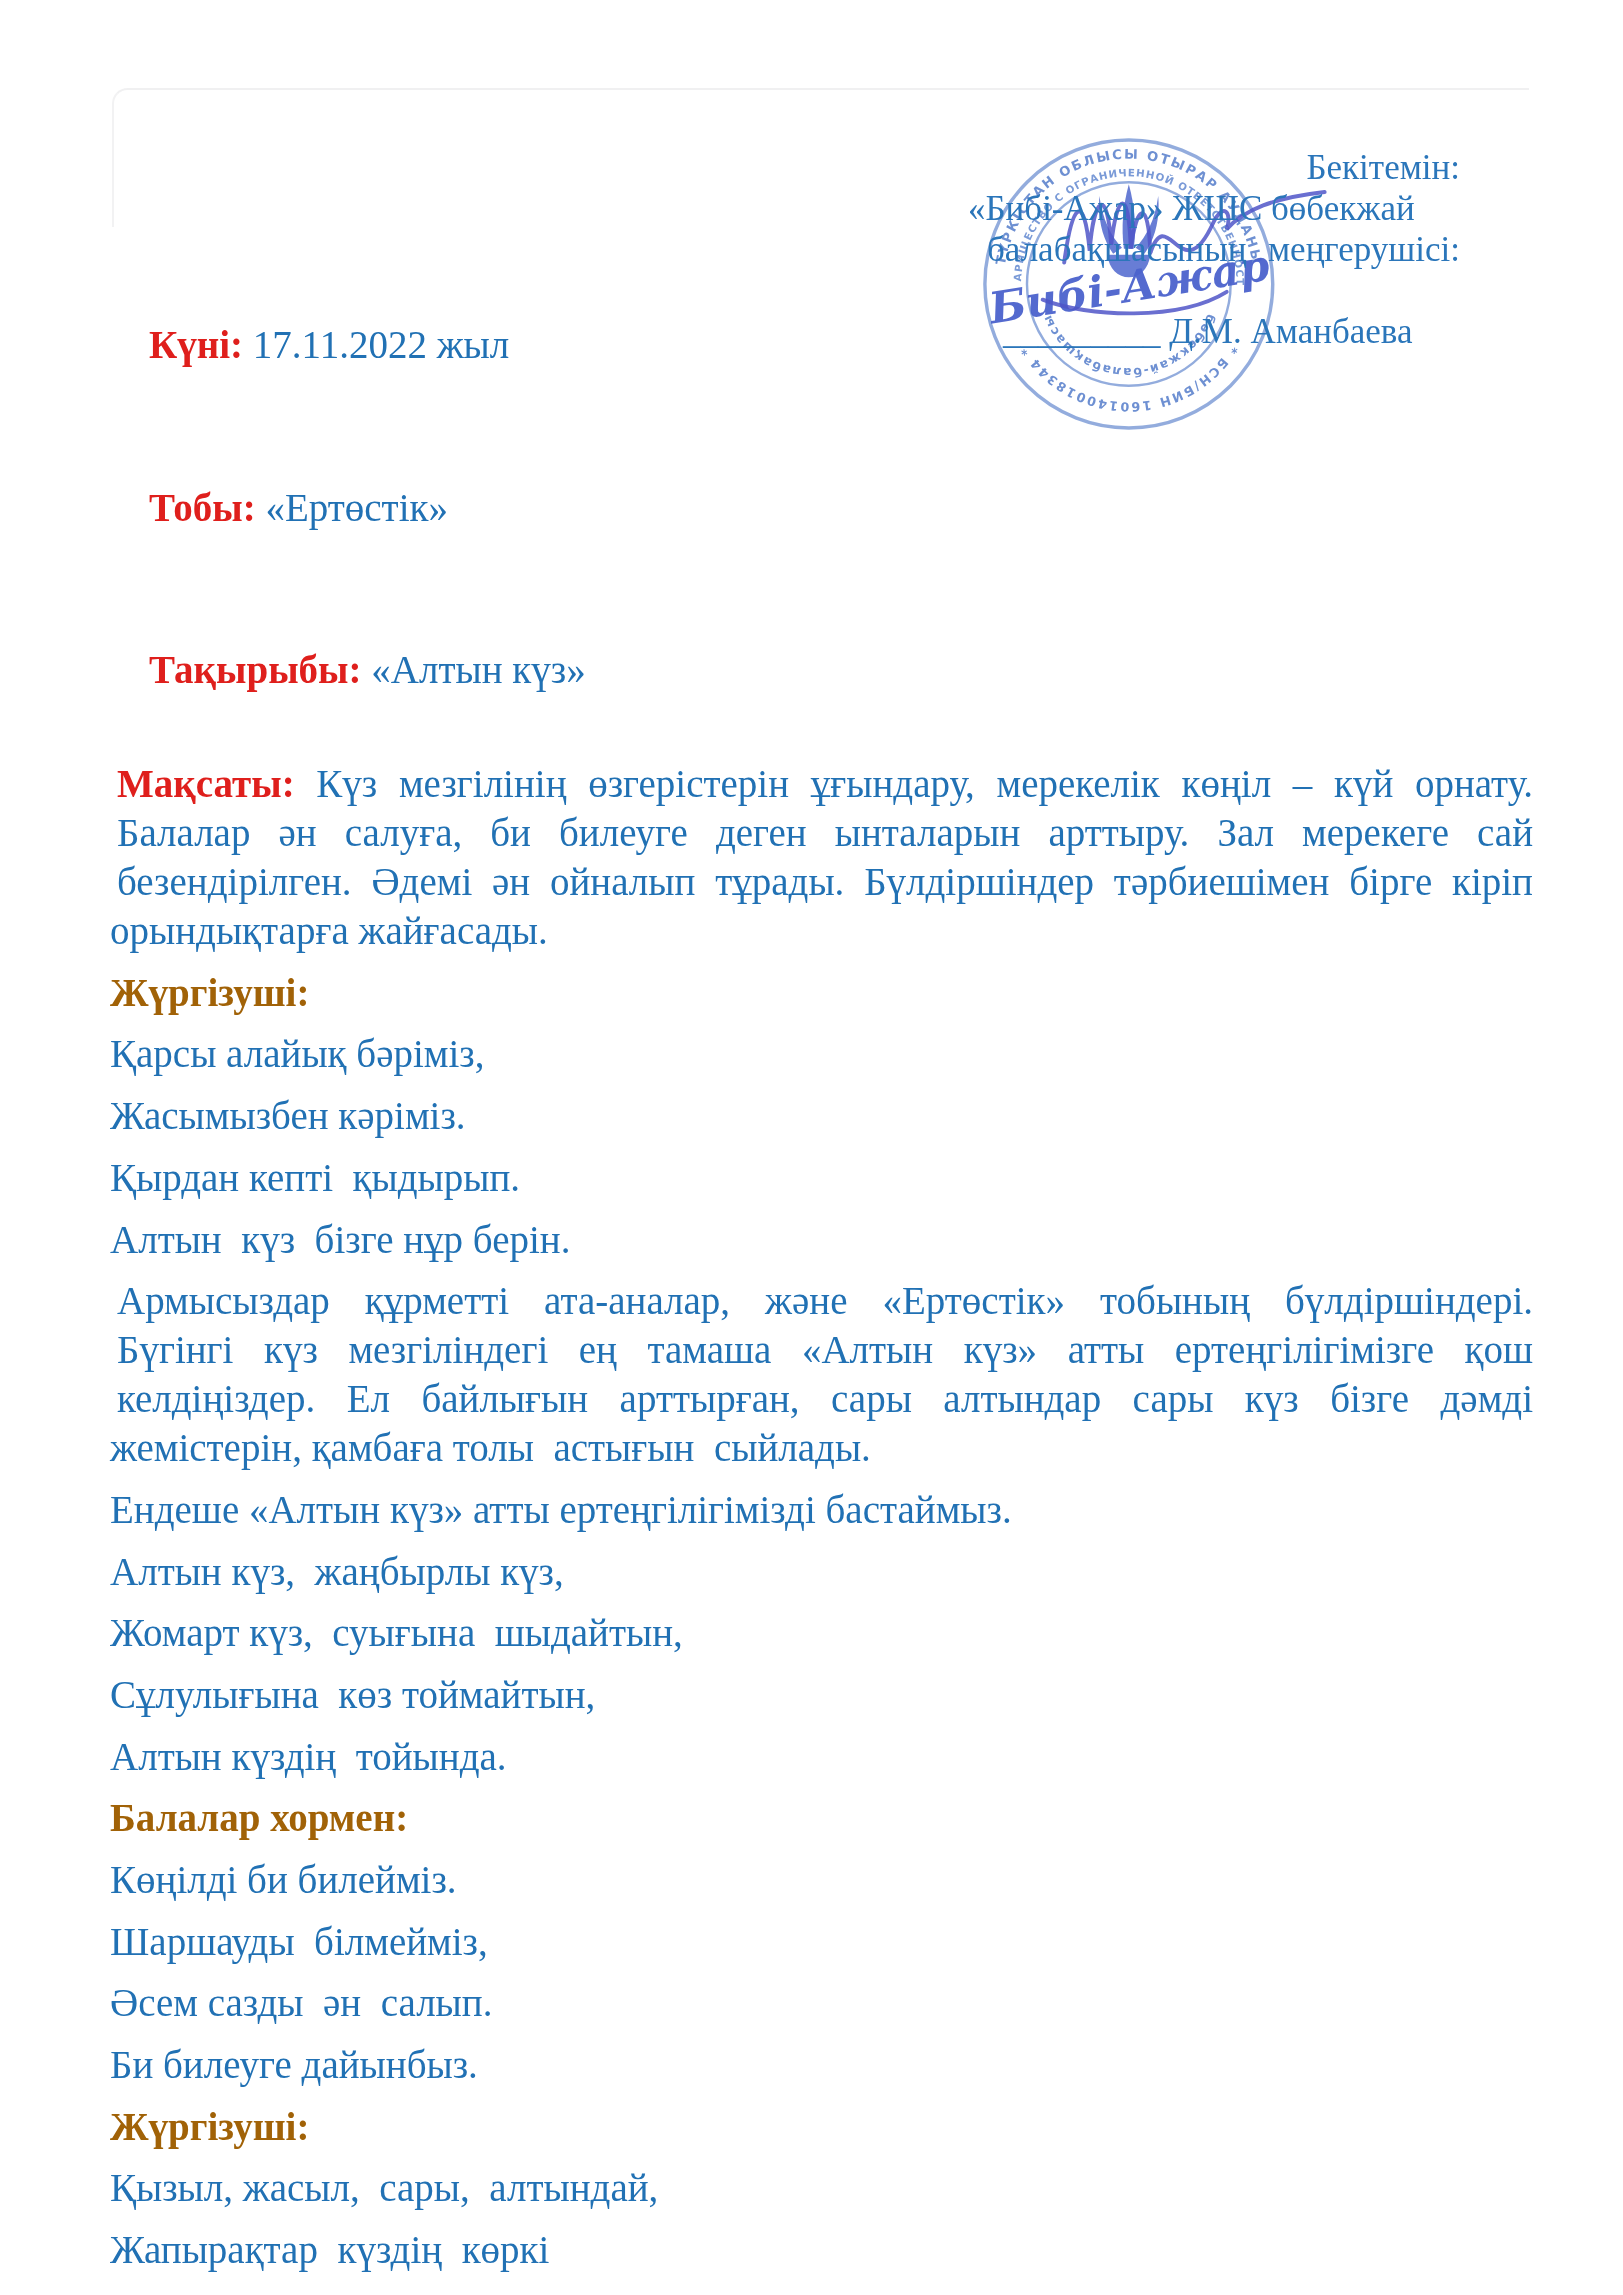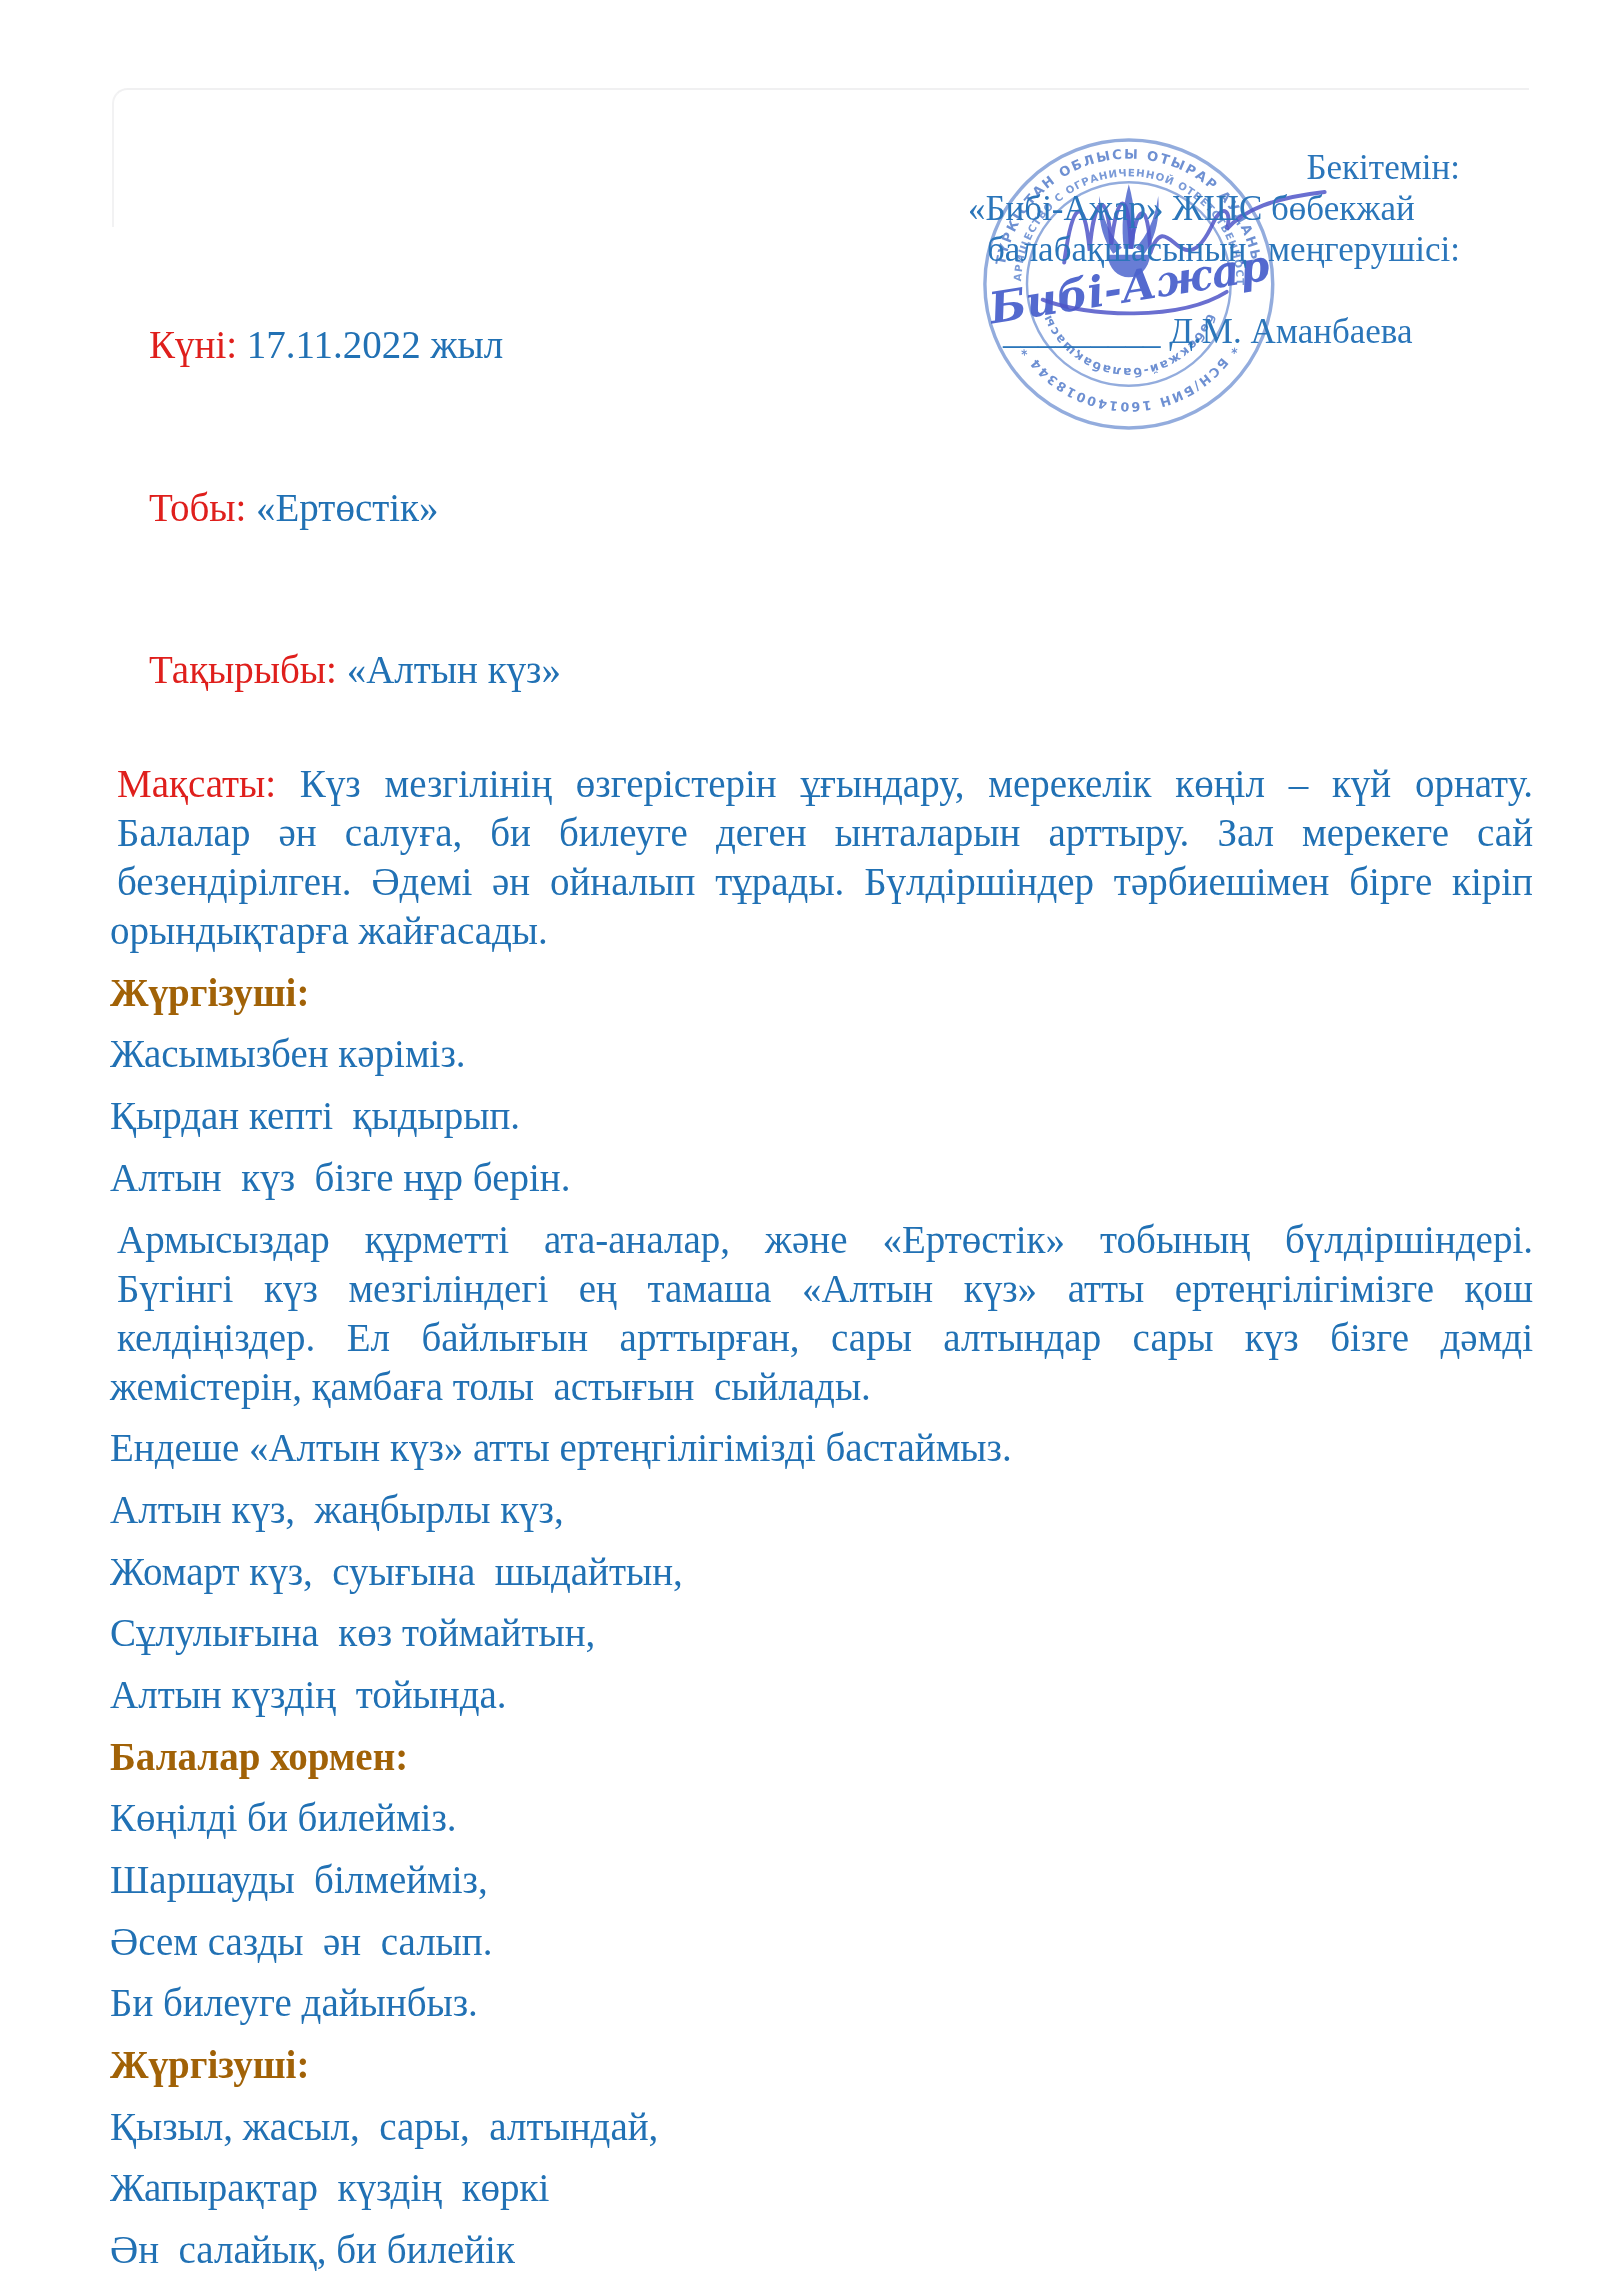--- a/index.html
+++ b/index.html
@@ -24,21 +24,21 @@
   .approval .center{text-align:right;padding-left:45px;}
   .approval .just{display:flex;justify-content:space-between;margin-left:19px;}
   .approval .sig{white-space:pre-wrap;font-family:Liberation Serif, serif;}
   
   .stamp{position:absolute;left:980px;top:135px;width:374px;height:298px;pointer-events:none;}
   
   .doc{
     position:absolute;left:110px;top:271px;width:1423px;
     font-size:39px;
   }
-  .lab{color:#df1f1c;font-weight:normal;}
+  .lab{color:#df1f1c;font-weight:bold;}
   .heading{color:#a16207;font-weight:bold;line-height:49px;margin-bottom:12.7px;}
   .meta-line{line-height:49px;margin-bottom:15.7px;white-space:pre-wrap;}
   .jline{line-height:49px;text-align:justify;text-align-last:justify;margin-left:7px;}
   .pline{line-height:49px;white-space:pre-wrap;}
   .sline{line-height:49px;white-space:pre-wrap;margin-bottom:12.7px;}
   .para{margin-bottom:12.7px;}
 </style>
 </head>
 <body>
 
@@ -112,20 +112,21 @@
     <div class="jline">
       <span class="lab">Мақсаты:</span><span> Күз мезгілінің өзгерістерін ұғындару, мерекелік көңіл – күй орнату.</span>
     </div>
     <div class="jline">Балалар ән салуға, би билеуге деген ынталарын арттыру. Зал мерекеге сай</div>
     <div class="jline">безендірілген. Әдемі ән ойналып тұрады. Бүлдіршіндер тәрбиешімен бірге кіріп</div>
     <div class="pline">орындықтарға жайғасады.</div>
   </div>
 
   <div>
     <div class="heading">Жүргізуші:</div>
+    <div class="sline">Қарсы алайық бәріміз,</div>
     <div class="sline">Жасымызбен кәріміз.</div>
     <div class="sline">Қырдан кепті  қыдырып.</div>
     <div class="sline">Алтын  күз  бізге нұр берін.</div>
   </div>
 
   <div class="para">
     <div class="jline">Армысыздар құрметті ата-аналар, және «Ертөстік» тобының бүлдіршіндері.</div>
     <div class="jline">Бүгінгі күз мезгіліндегі ең тамаша «Алтын күз» атты ертеңгілігімізге қош</div>
     <div class="jline">келдіңіздер. Ел байлығын арттырған, сары алтындар сары күз бізге дәмді</div>
     <div class="pline">жемістерін, қамбаға толы  астығын  сыйлады.</div>

